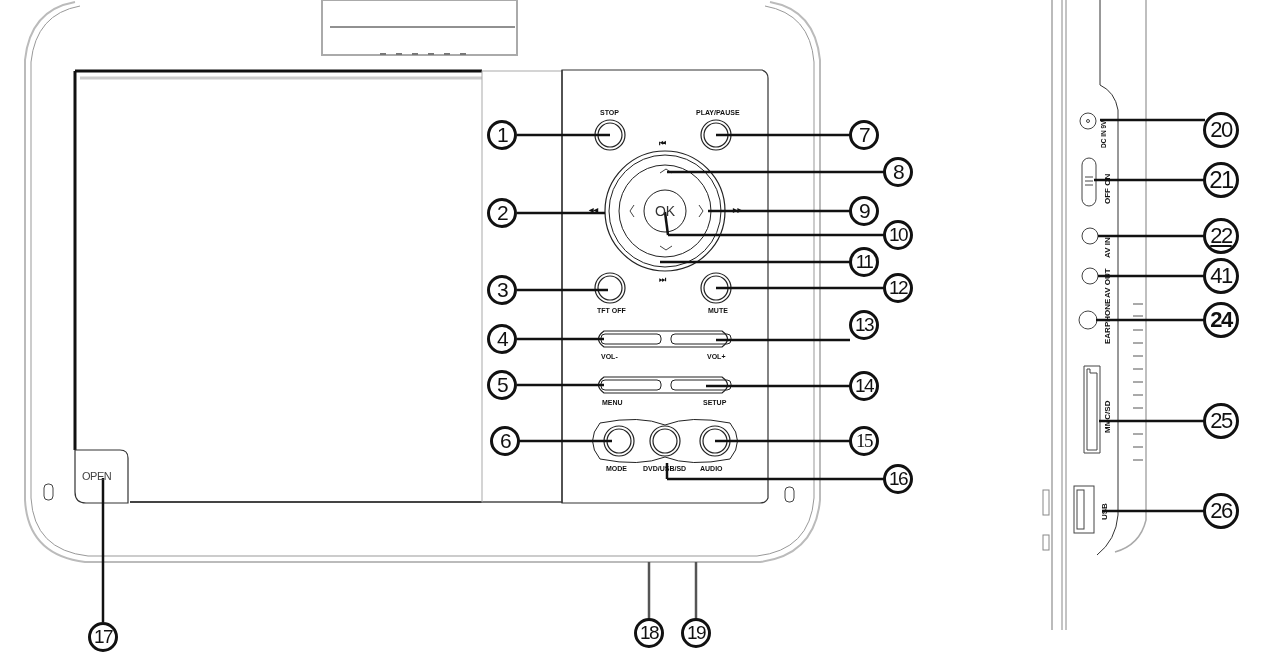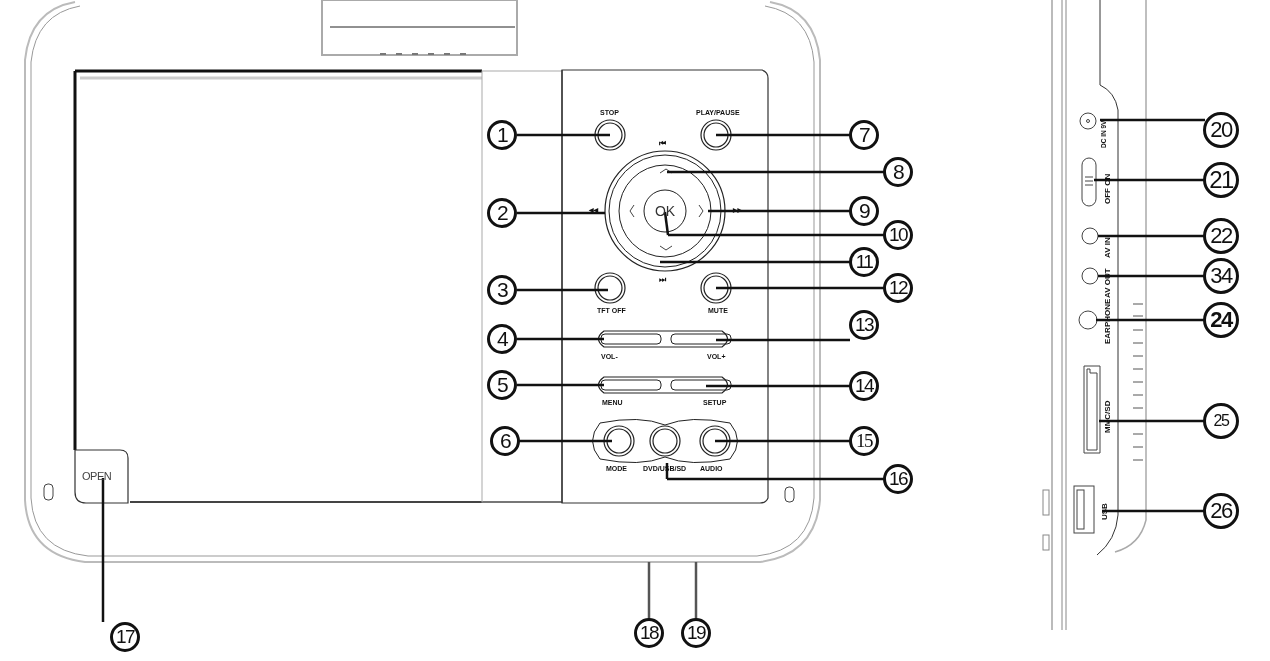--- a/index.html
+++ b/index.html
@@ -199,22 +199,22 @@
 <div class="callout" style="left:849px;top:120px;">7</div>
 <div class="callout" style="left:883px;top:157px;">8</div>
 <div class="callout" style="left:849px;top:196px;">9</div>
 <div class="callout big" style="left:883px;top:220px;">10</div>
 <div class="callout big" style="left:849px;top:247px;">11</div>
 <div class="callout big" style="left:883px;top:273px;">12</div>
 <div class="callout big" style="left:849px;top:310px;">13</div>
 <div class="callout big" style="left:849px;top:371px;">14</div>
 <div class="callout big" style="left:849px;top:426px;font-family:Liberation Serif, serif;">15</div>
 <div class="callout big" style="left:883px;top:464px;">16</div>
-<div class="callout big" style="left:88px;top:622px;margin-left:22px;">17</div>
+<div class="callout big" style="left:88px;top:622px;">17</div>
 <div class="callout big" style="left:634px;top:618px;">18</div>
 <div class="callout big" style="left:681px;top:618px;">19</div>
 <div class="callout big" style="left:1203px;top:112px;width:36px;height:36px;font-size:22px;">20</div>
 <div class="callout big" style="left:1203px;top:162px;width:36px;height:36px;font-size:24px;">21</div>
-<div class="callout big" style="left:1203px;top:218px;width:36px;height:36px;font-size:22px;">22</div>
-<div class="callout big" style="left:1203px;top:258px;width:36px;height:36px;font-size:22px;">34</div>
+<div class="callout big" style="left:1203px;top:218px;width:36px;height:36px;font-size:22px;text-decoration:underline;">22</div>
+<div class="callout big" style="left:1203px;top:258px;width:36px;height:36px;font-size:22px;">41</div>
 <div class="callout big" style="left:1203px;top:302px;width:36px;height:36px;font-size:22px;font-weight:bold;">24</div>
-<div class="callout big" style="left:1203px;top:403px;width:36px;height:36px;font-size:16px;">25</div>
+<div class="callout big" style="left:1203px;top:403px;width:36px;height:36px;font-size:22px;">25</div>
 <div class="callout big" style="left:1203px;top:493px;width:36px;height:36px;font-size:22px;">26</div>
 
 </body></html>

